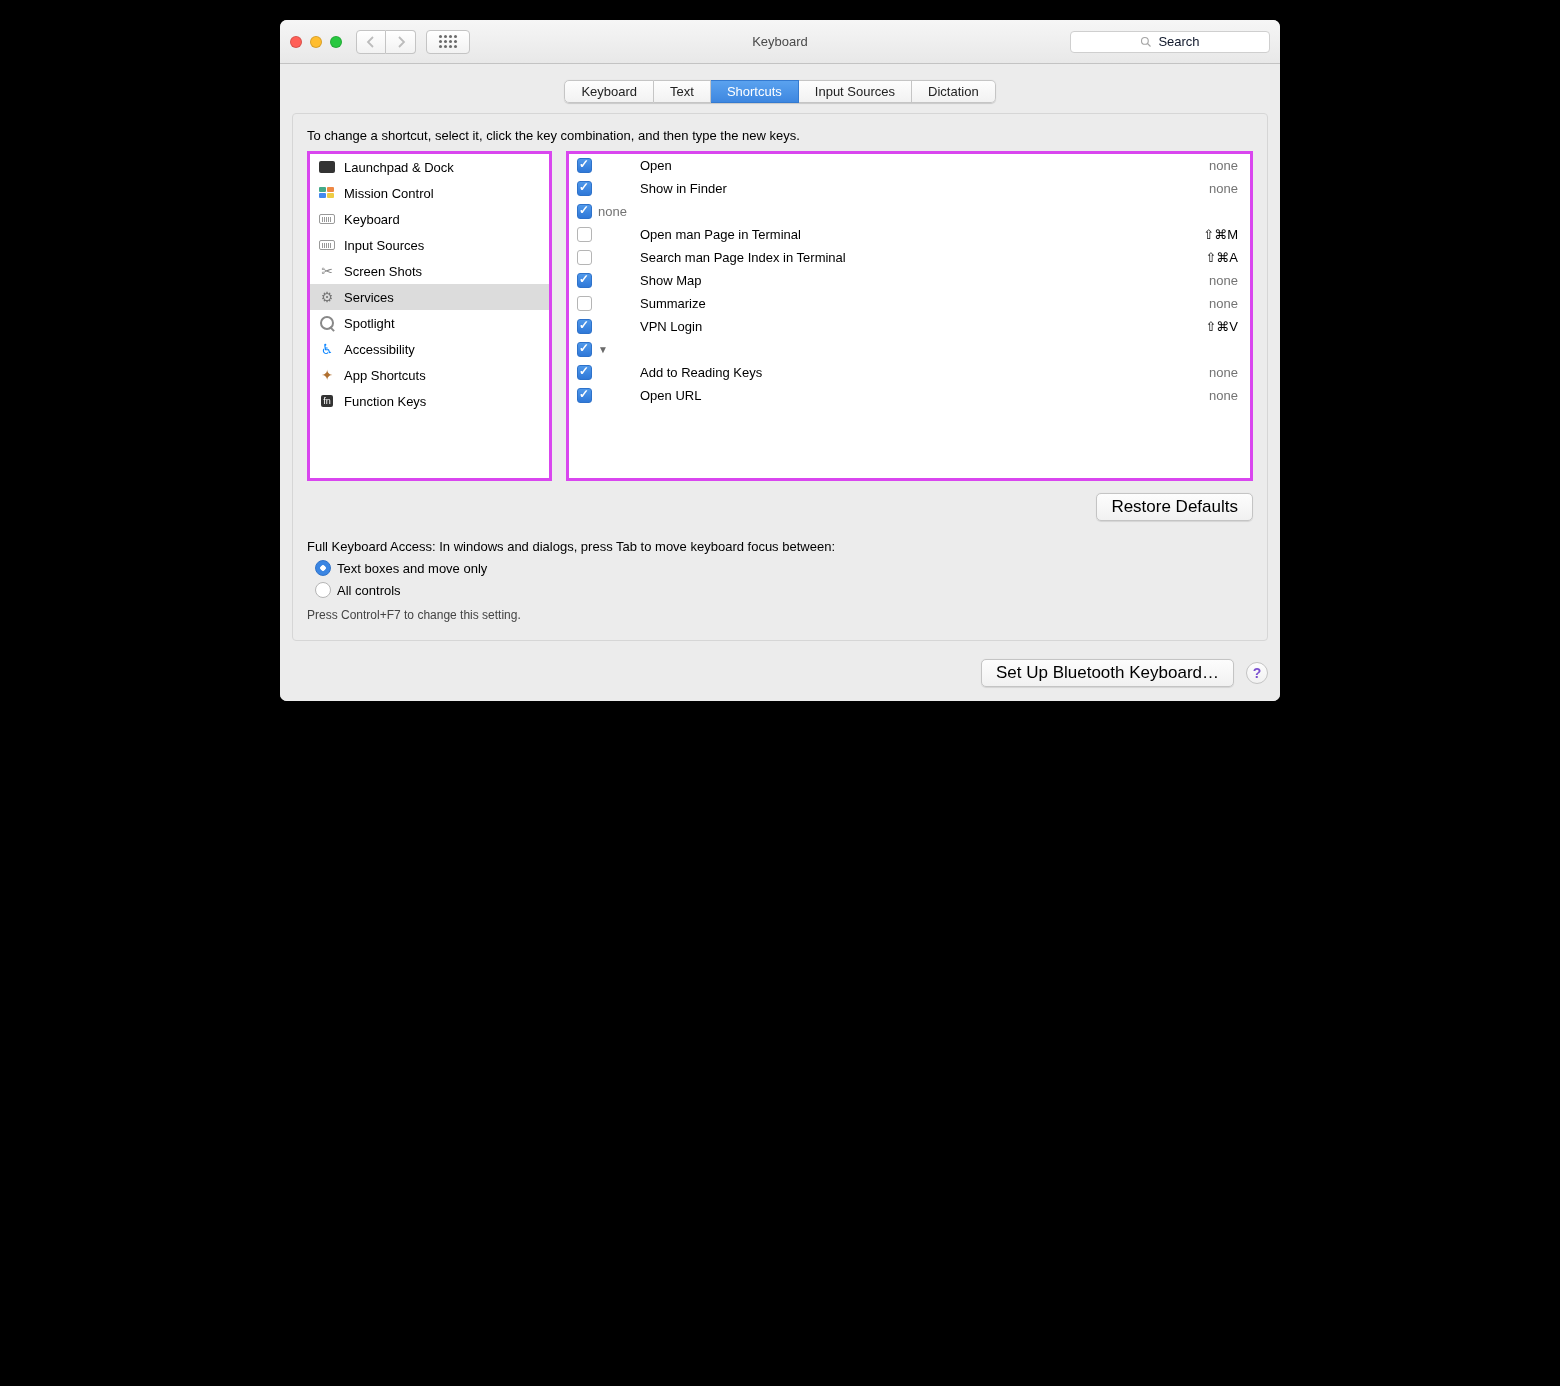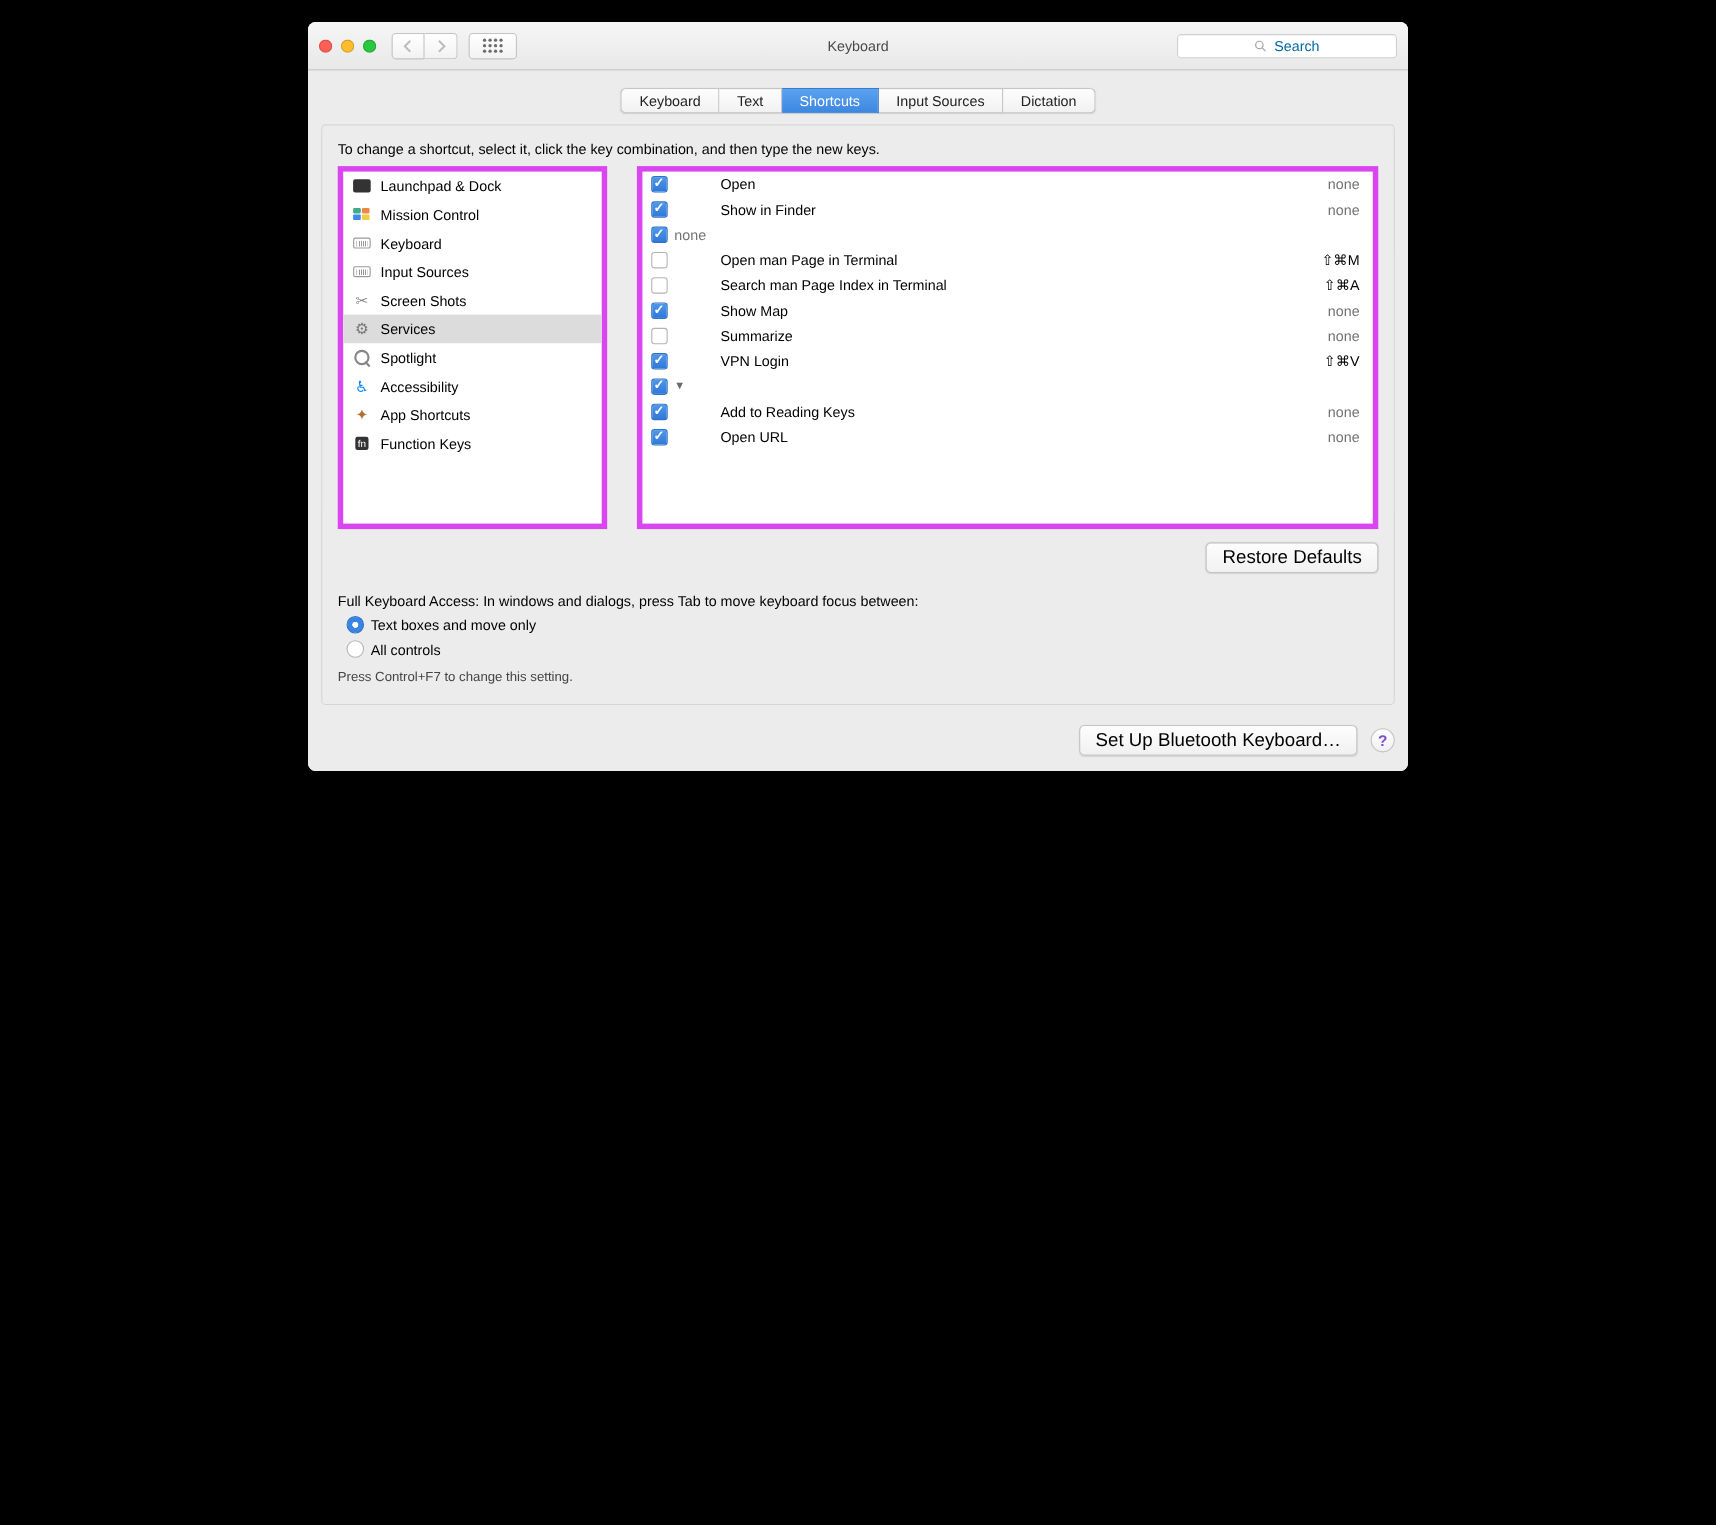--- a/index.html
+++ b/index.html
@@ -57,21 +57,21 @@
   .title-text {
     position: absolute; left:0; right:0; text-align:center;
     font-size: 13px; color:#4a4a4a; pointer-events:none;
   }
   .search-wrap { margin-left:auto; }
   .search {
     width: 200px; height: 22px;
     border: 1px solid #cfcfcf; border-radius: 4px;
     background:#fff;
     display:flex; align-items:center; justify-content:center;
-    color:#0369a1; gap:6px; font-size:13px;
+    color:#0f172a; gap:6px; font-size:13px;
   }
   .search svg { width:12px; height:12px; fill:#a5a5a5; }
 
   
   .content { padding: 0 12px 14px 12px; background:#ececec; }
 
   
   .seg-wrap { display:flex; justify-content:center; padding: 16px 0 0 0; position:relative; }
   .seg {
     display:flex; border-radius:5px; overflow:hidden;
@@ -93,25 +93,25 @@
     margin-top: 10px;
     background:#ececec;
     border:1px solid #d6d6d6;
     border-radius: 4px;
     padding: 14px 14px 18px 14px;
   }
   .instr { font-size:13px; color:#000; margin-bottom:8px; }
 
   .split { display:flex; gap:14px; }
   .sidebox, .mainbox {
-    background:#fff; border:5px solid #d946ef;
+    background:#fff; border:3px solid #d946ef;
     height: 330px; overflow-y:auto;
   }
   .sidebox { width: 245px; }
-  .mainbox { flex:1; position:relative;margin-left:13px; }
+  .mainbox { flex:1; position:relative; }
 
   .side-item {
     display:flex; align-items:center; gap:8px;
     padding: 4px 8px; font-size:13px; cursor:pointer;
   }
   .side-item.selected { background:#dcdcdc; }
   .side-icon { width:18px; height:18px; display:flex; align-items:center; justify-content:center; font-size:14px; }
 
   .svc-row {
     display:flex; align-items:center;

